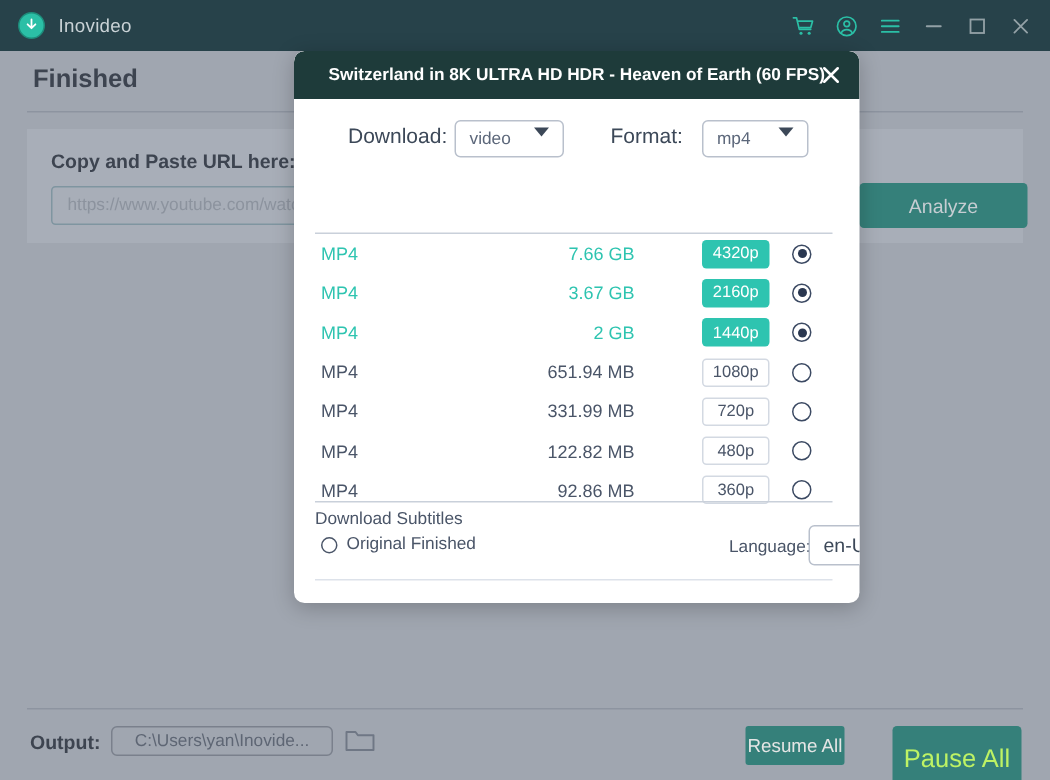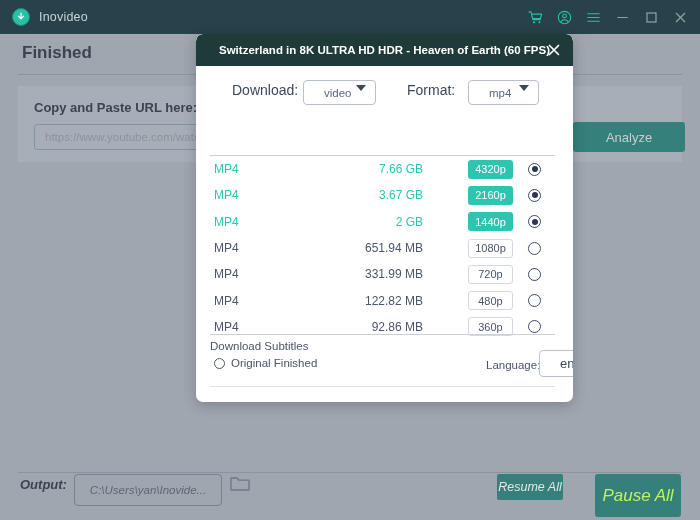--- a/index.html
+++ b/index.html
@@ -98,30 +98,30 @@
     width: 700px; text-align: center;
     font-size: 17px; font-weight: bold; color: #7d8491;
   }
 
   
   .bottom-divider {
     position: absolute; left: 18px; top: 472px;
     width: 664px; height: 1px; background: #8d94a0;
   }
   .bottombar {
-    position: absolute; left: 0; top: 463px;
-    width: 700px; height: 47px; font-style: italic;
+    position: absolute; left: 0; top: 473px;
+    width: 700px; height: 47px;
   }
   .output-label {
     position: absolute; left: 20px; top: 14px;
     font-size: 13px; font-weight: bold; color: #3d4450;
   }
   .output-field {
     position: absolute; left: 74px; top: 11px;
-    width: 148px; height: 32px;
+    width: 148px; height: 20px;
     border: 1px solid #7a808c; border-radius: 4px;
     display: flex; align-items: center; justify-content: center;
     font-size: 11.5px; color: #5e6674;
   }
   .folder-icon { position: absolute; left: 230px; top: 12px; width: 20px; height: 18px; }
   .resume-btn {
     position: absolute; left: 497px; top: 11px;
     width: 66px; height: 26px;
     background: #35807a; border-radius: 2px;
     color: #e5e5e5; font-size: 12.5px;
@@ -163,21 +163,21 @@
   .sel-label {
     position: absolute; font-size: 14px; color: #3c4858;
   }
   .sel-box {
     position: absolute;
     height: 25px;
     border: 1px solid #b9c0cc; border-radius: 4px;
     background: #fff;
     display: flex; align-items: center;
     font-size: 11.5px; color: #5c677a;
-    padding-left: 20px;
+    padding-left: 9px;
   }
   .sel-box .caret {
     position: absolute; right: 9px; top: 10px;
   }
   .caret-down {
     width: 0; height: 0;
     border-left: 5px solid transparent;
     border-right: 5px solid transparent;
     border-top: 6px solid #3c4858;
   }

